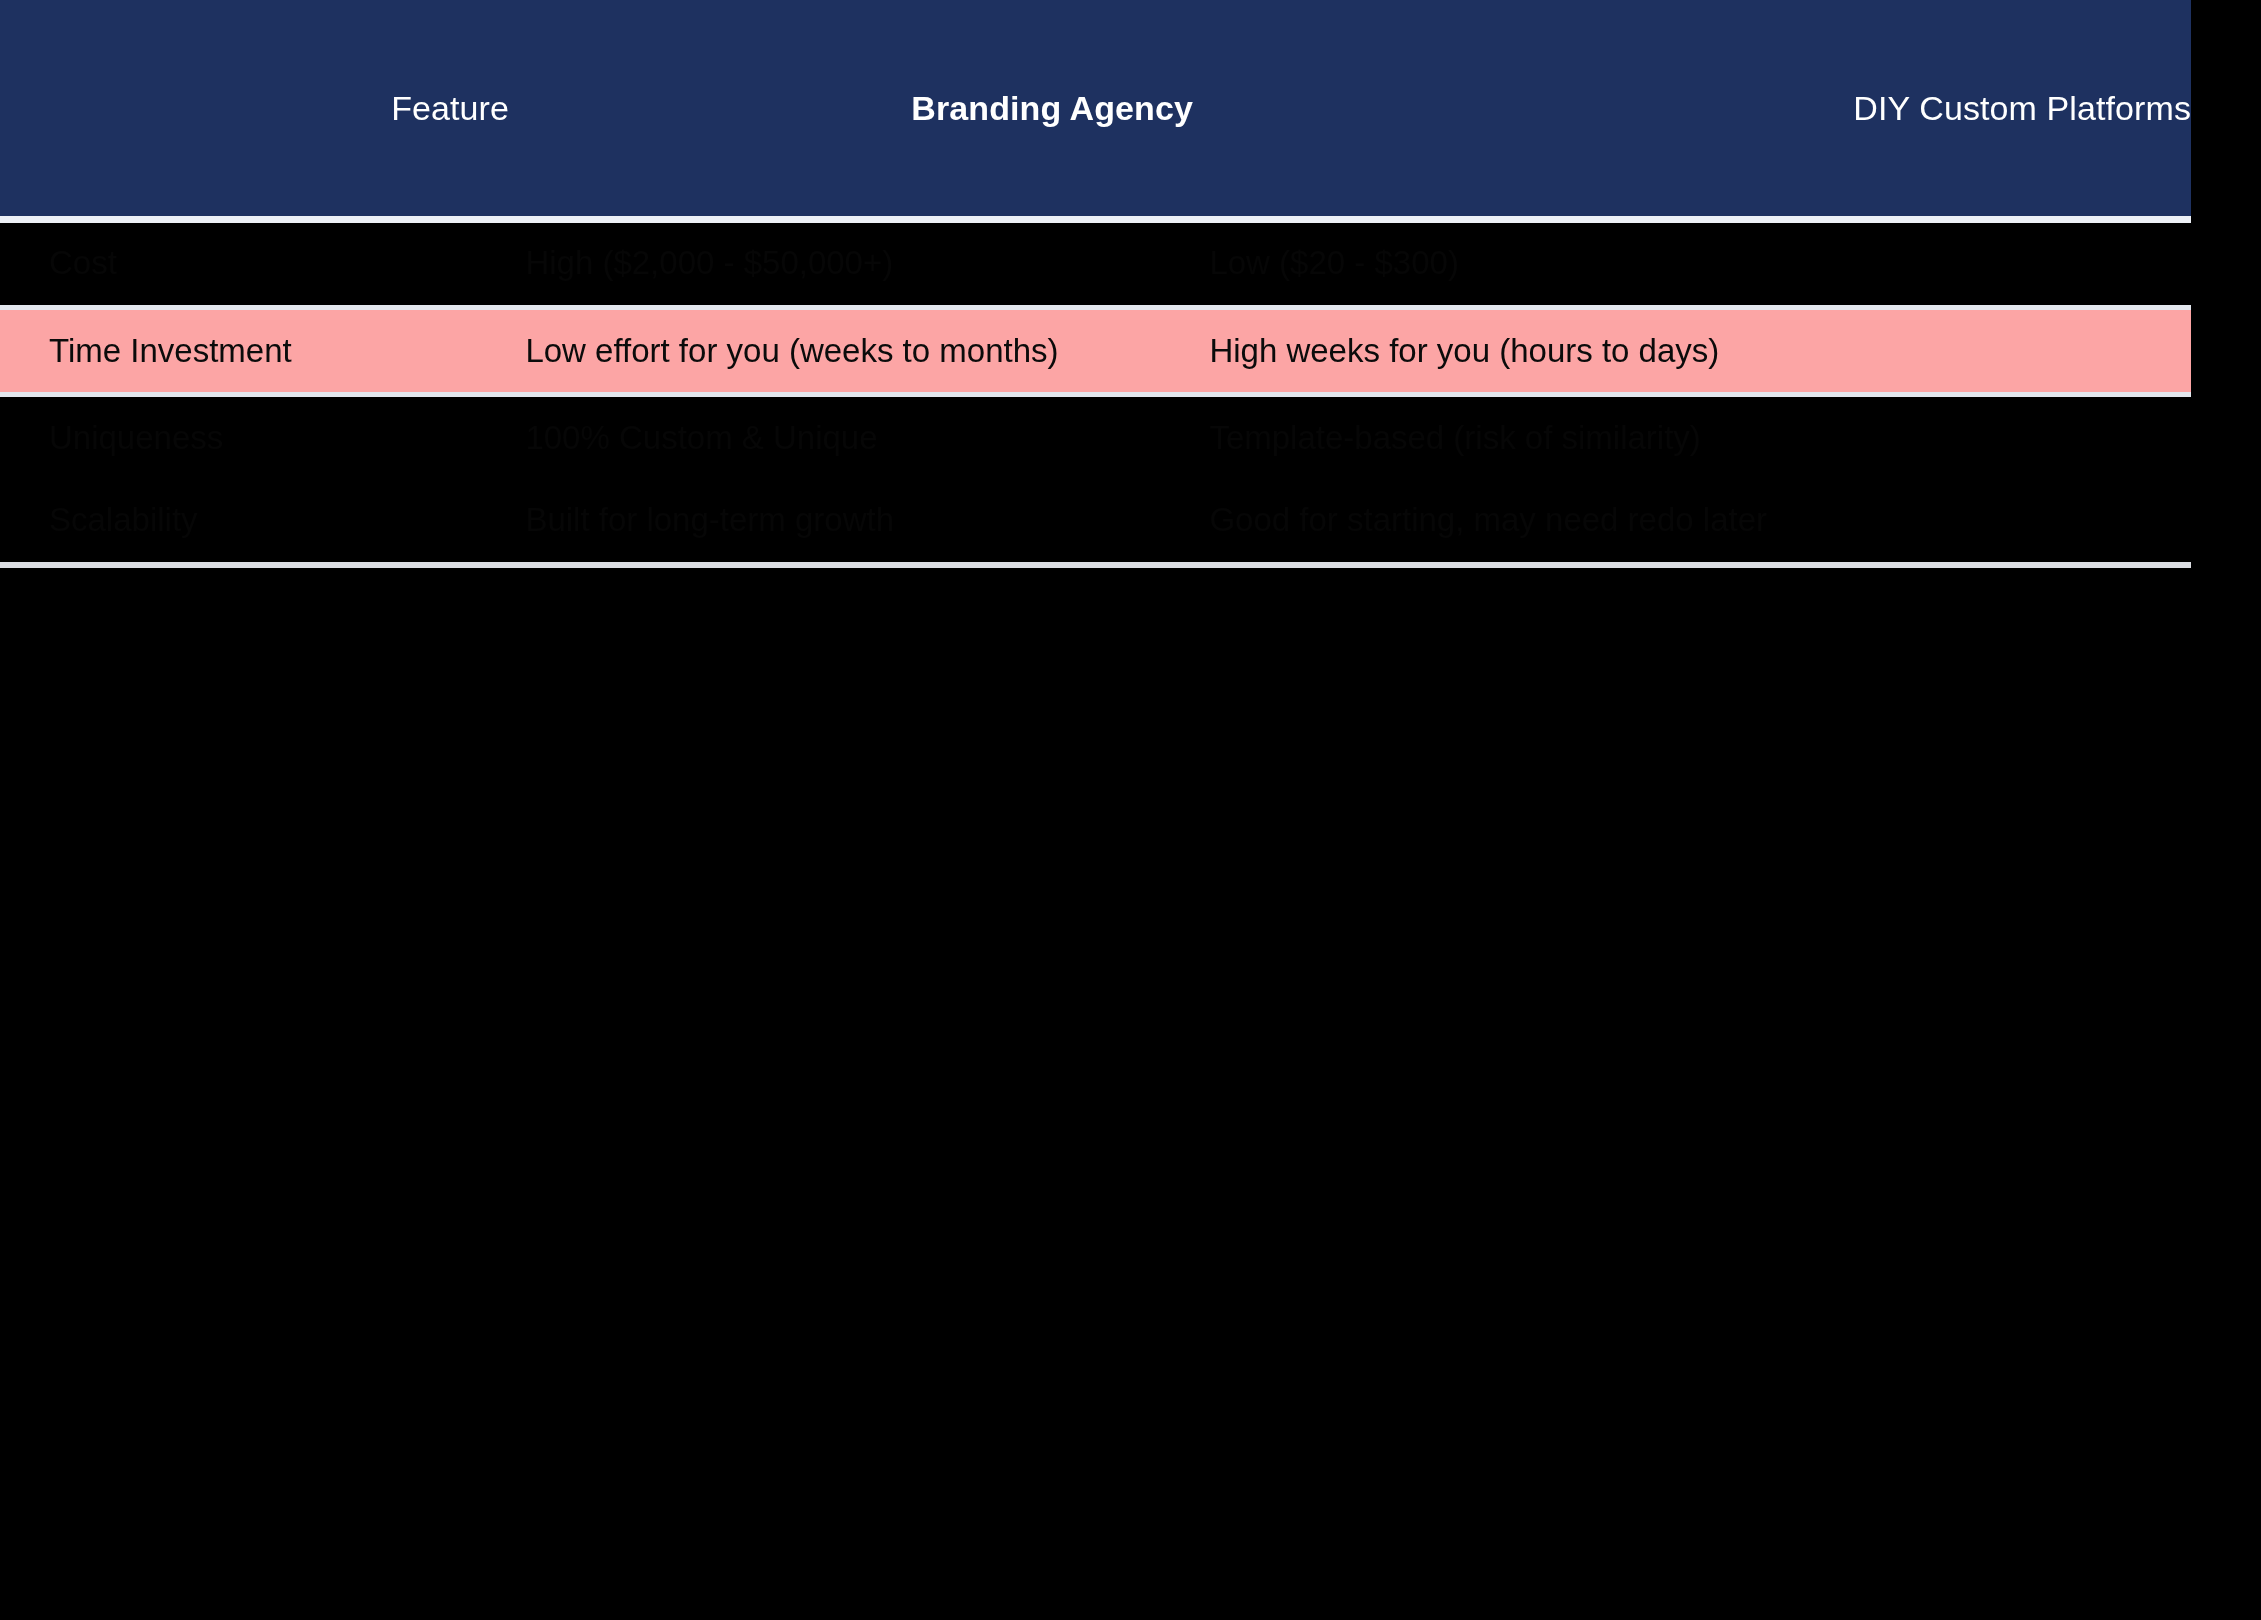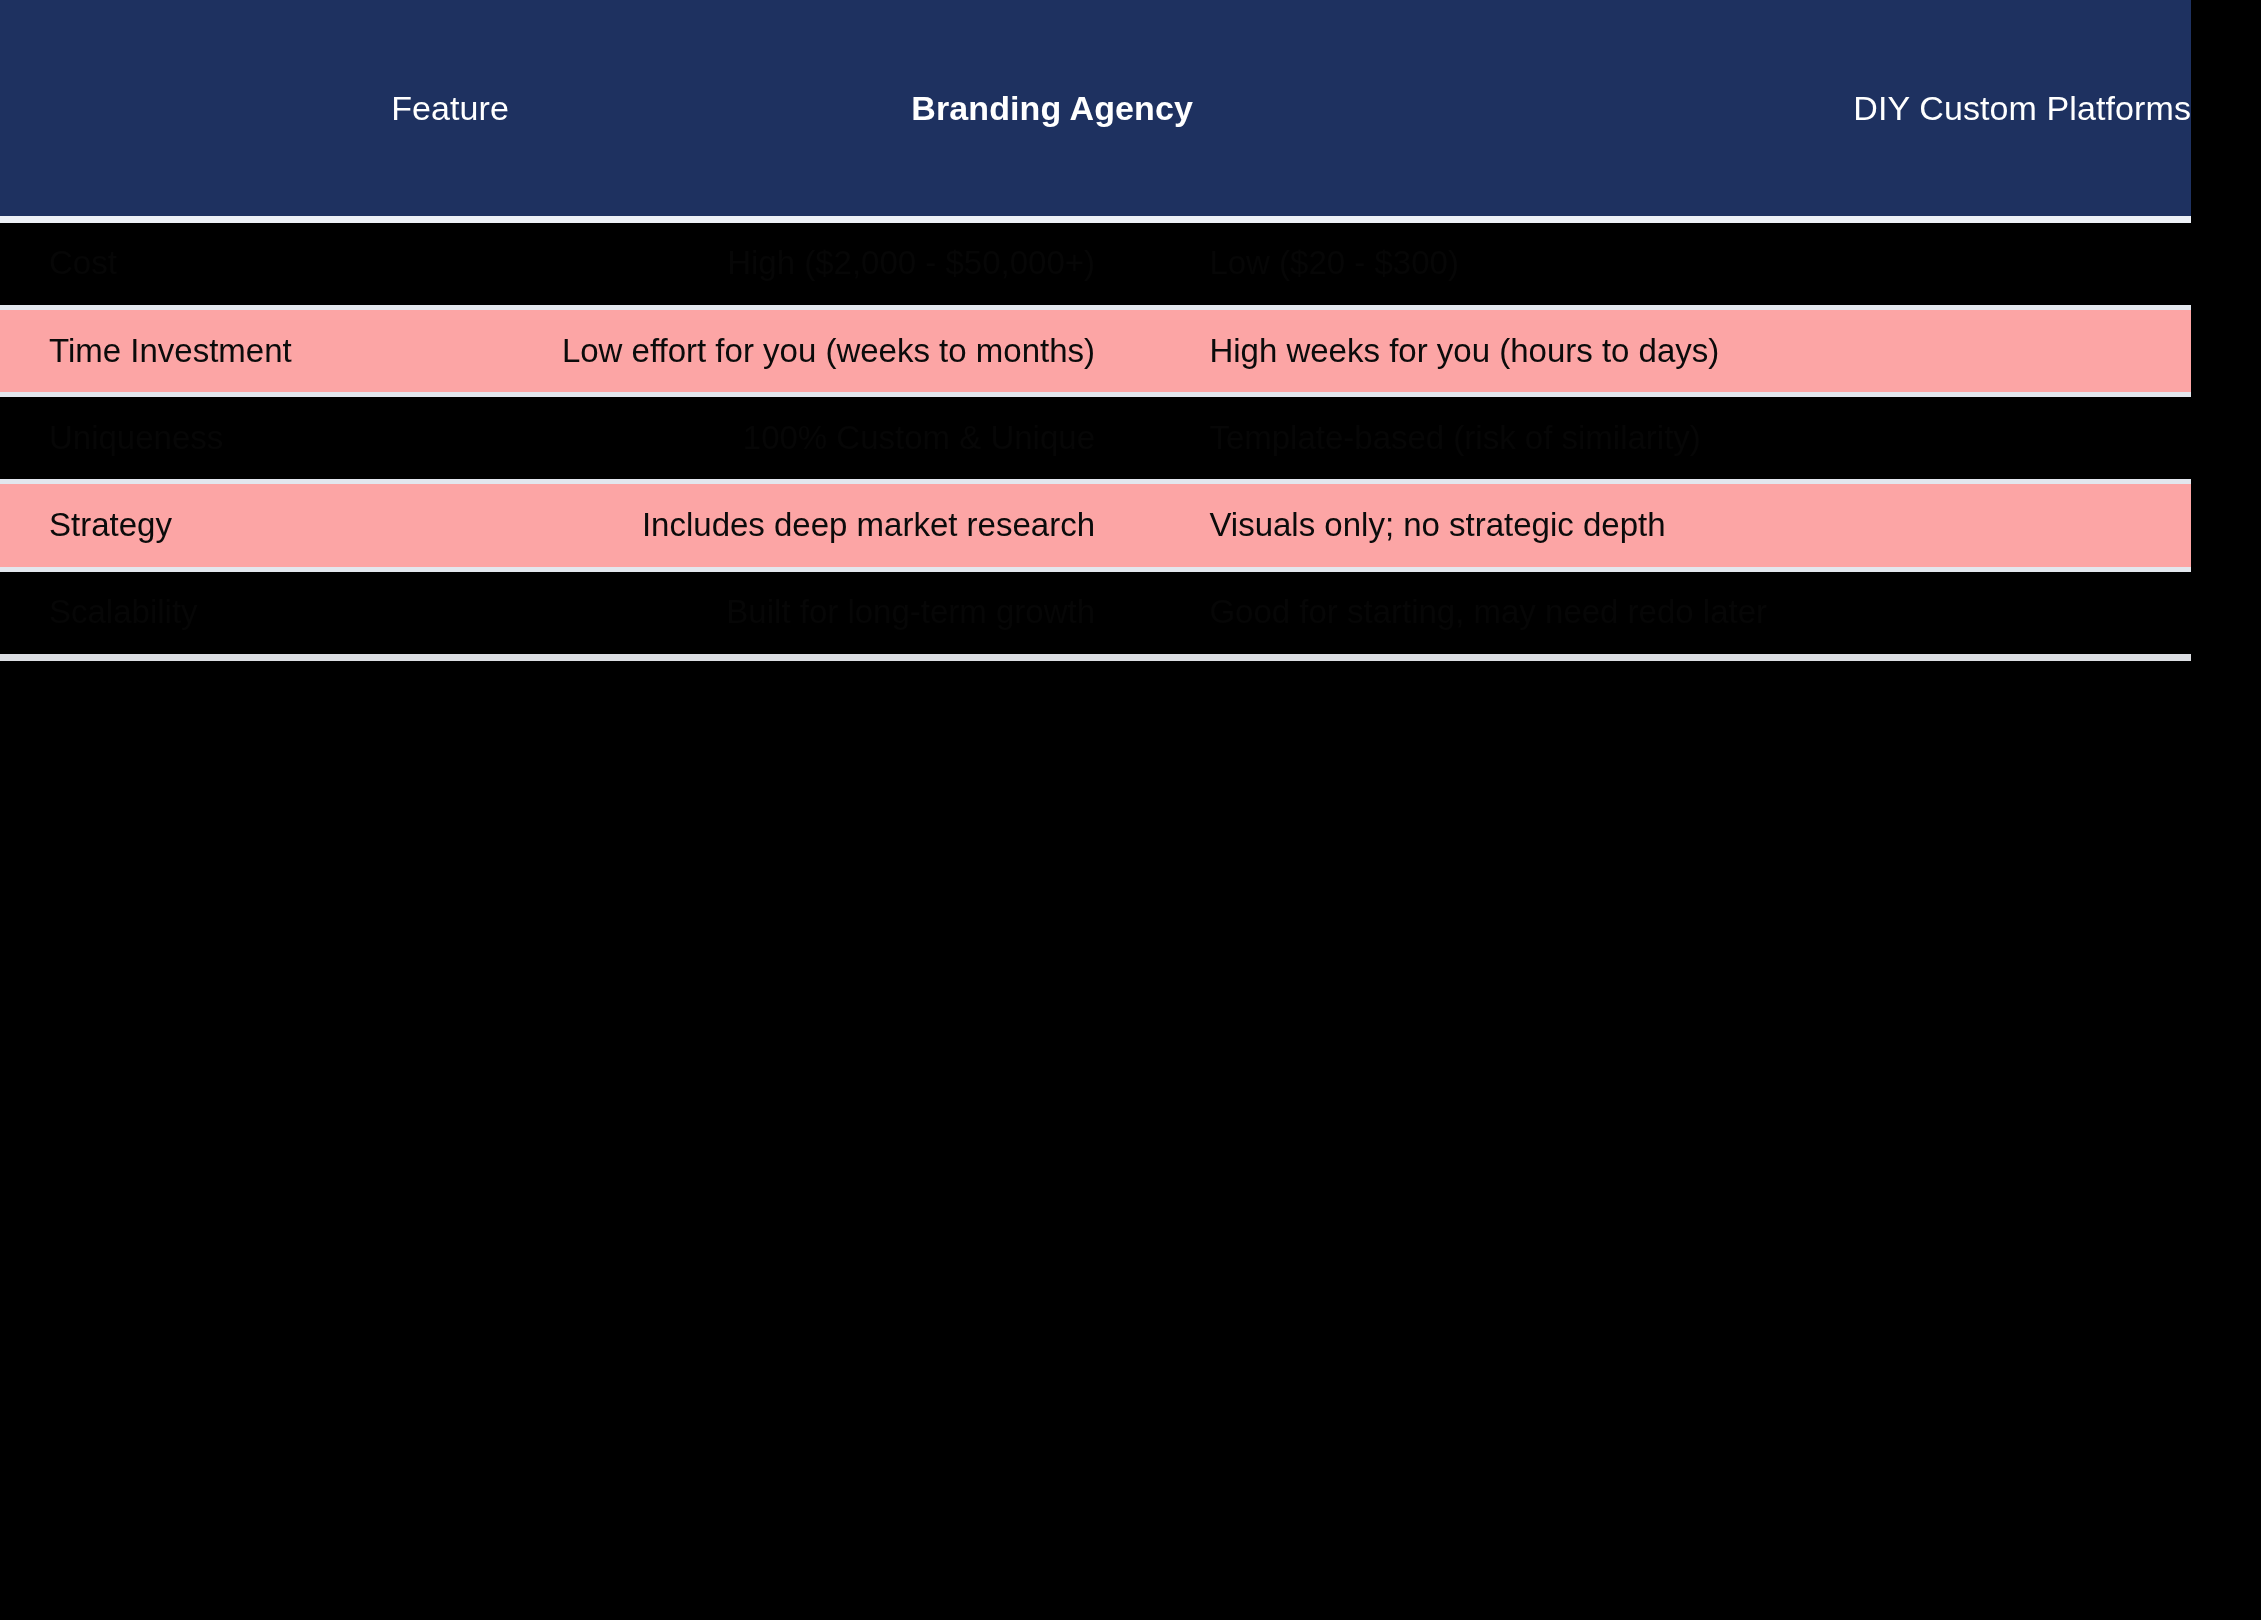--- a/index.html
+++ b/index.html
@@ -64,21 +64,21 @@
   tbody td {
     vertical-align: middle;
     font-size: 33px;
     font-weight: 400;
     line-height: 1.30;
     color: #0B0B0B;
     padding: 19.7px 22px 19.7px 0;
     box-sizing: border-box;
   }
   tbody td.c-feature { padding-left: 49px; }
-  tbody td.c-agency  { padding-left: 16.4px; padding-right: 98px; text-align: right; }
+  tbody td.c-agency  { padding-left: 16.4px; padding-right: 98px; }
   tbody td.c-diy     { padding-left: 16.4px; }
 
   
   tbody tr.row-dark td {
     color: #060606;
   }
 
   
   tbody tr.row-light {
     border-top: 5.5px solid #E3E7EE;
@@ -127,25 +127,20 @@
       <td class="c-agency">Low effort for you (weeks to months)</td>
       <td class="c-diy">High weeks for you (hours to days)</td>
     </tr>
 
     <tr class="row-dark">
       <td class="c-feature">Uniqueness</td>
       <td class="c-agency">100% Custom &amp; Unique</td>
       <td class="c-diy">Template-based (risk of similarity)</td>
     </tr>
 
-    <tr class="row-light">
-      <td class="c-feature">Strategy</td>
-      <td class="c-agency">Includes deep market research</td>
-      <td class="c-diy">Visuals only; no strategic depth</td>
-    </tr>
 
     <tr class="row-dark">
       <td class="c-feature">Scalability</td>
       <td class="c-agency">Built for long-term growth</td>
       <td class="c-diy">Good for starting, may need redo later</td>
     </tr>
 
     <tr class="bottom-rule">
       <td colspan="3"></td>
     </tr>

